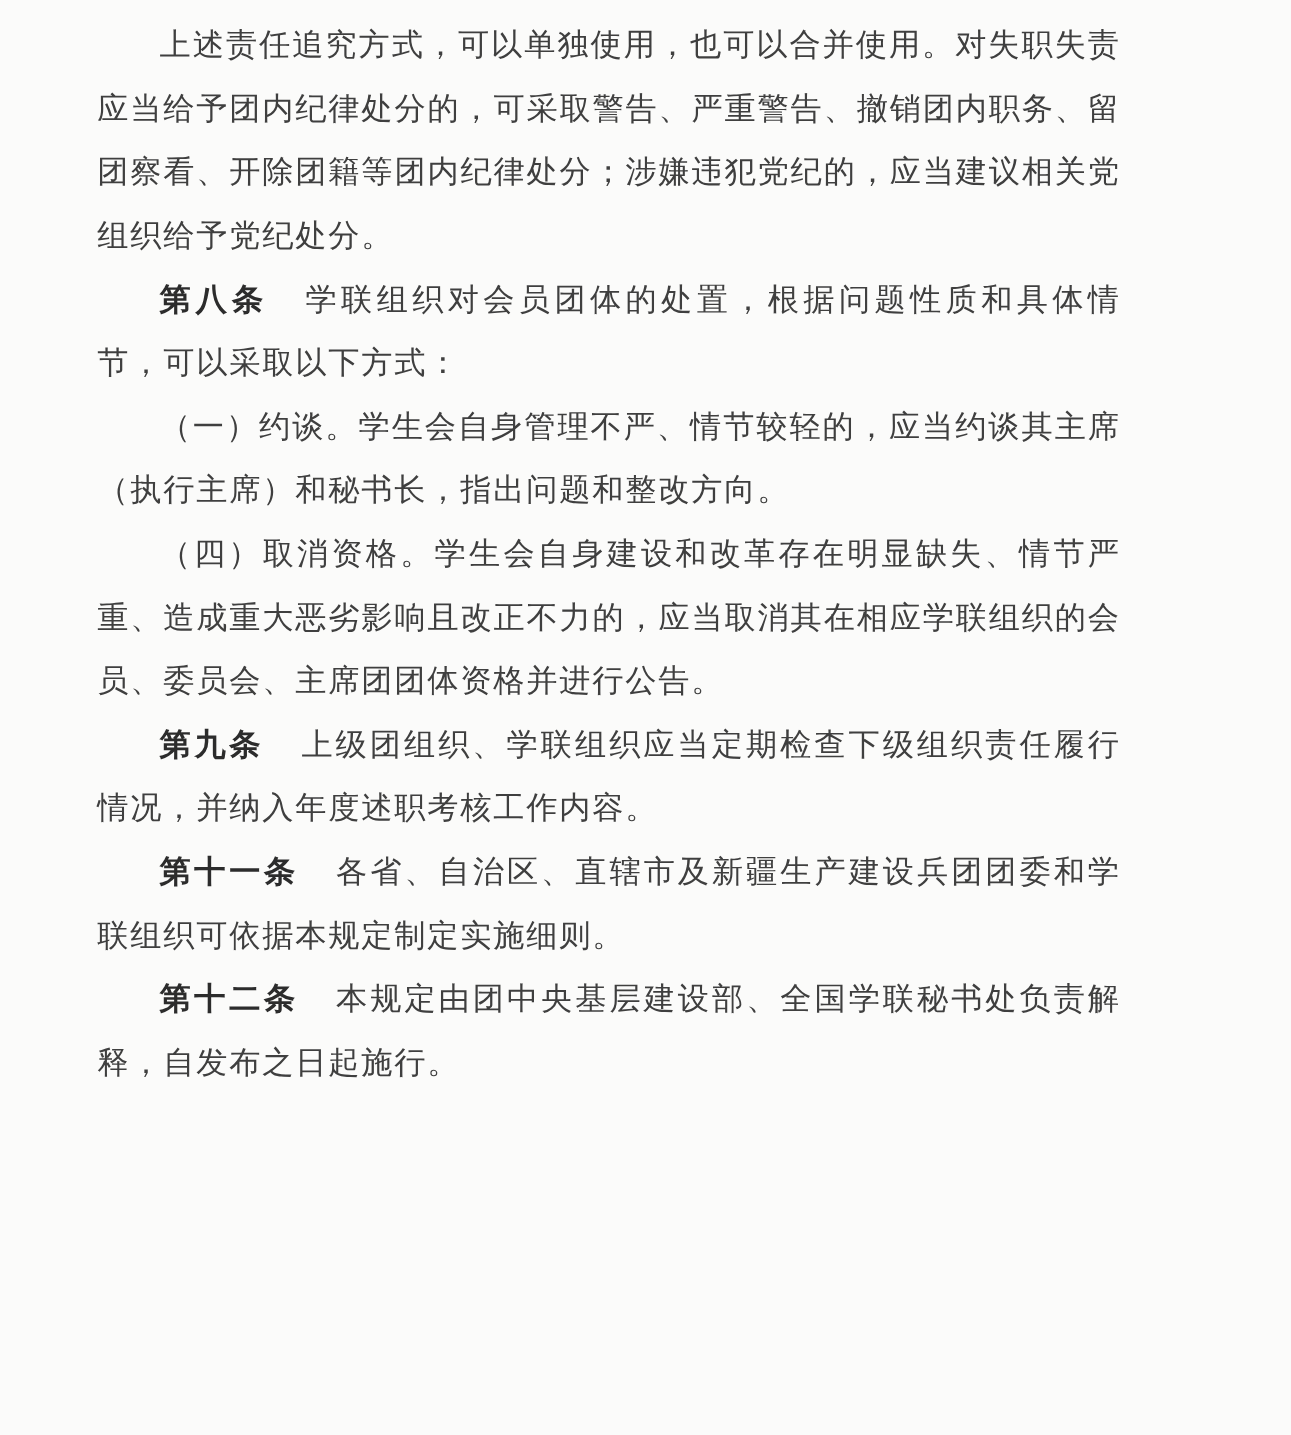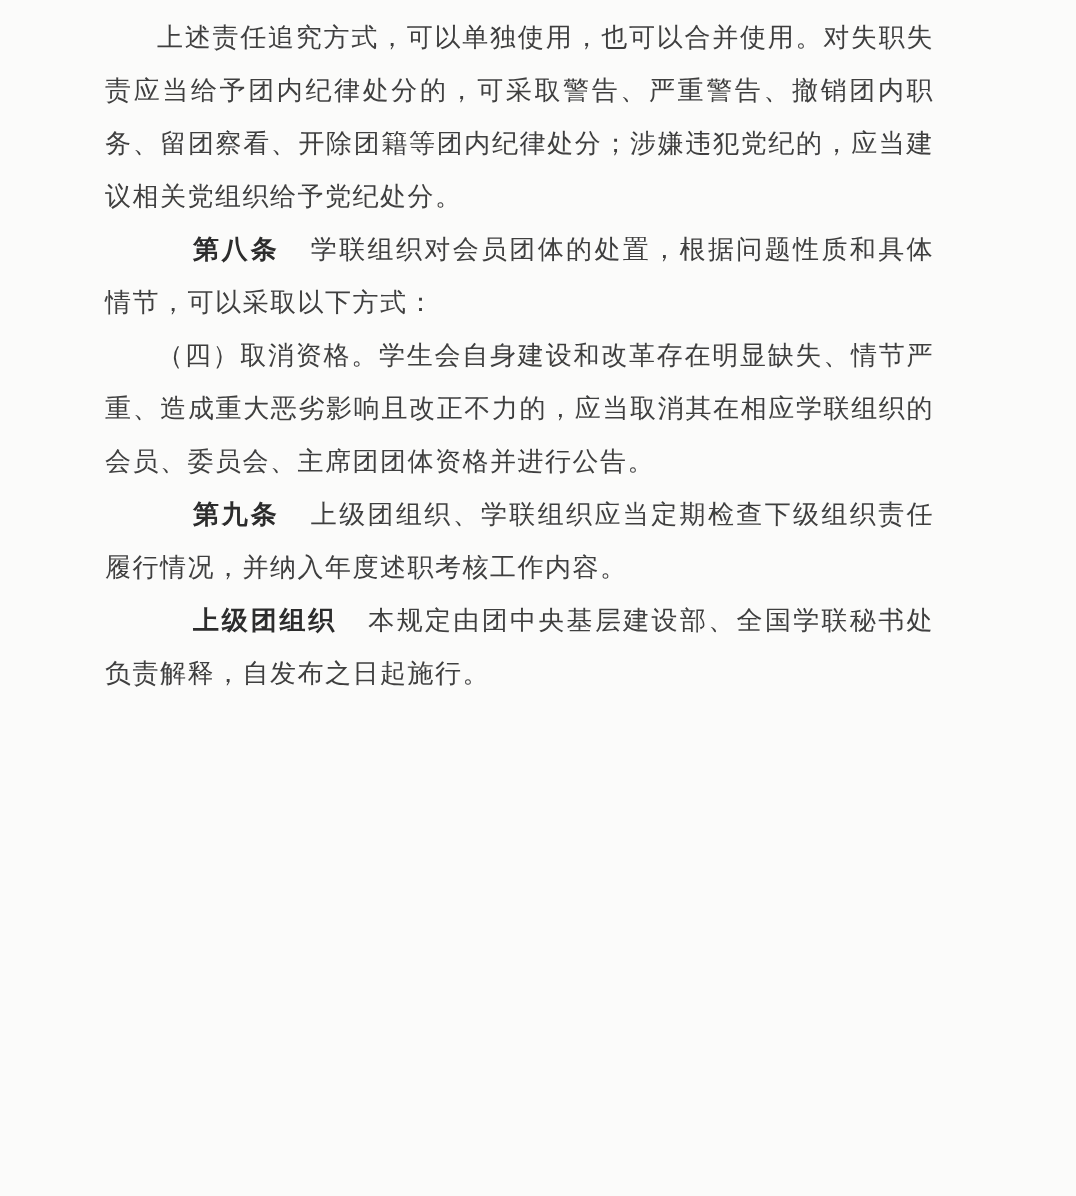--- a/index.html
+++ b/index.html
@@ -7,21 +7,21 @@
     margin: 0;
     padding: 0;
     background: #ffffff;
   }
   .page {
     position: relative;
     width: 1076px;
     height: 1196px;
     box-sizing: border-box;
     background: #fbfbfa;
-    padding: 11px 142px 0 105px;
+    padding: 11px 142px 0 81px;
     overflow: hidden;
     font-family: Liberation Sans, sans-serif;
   }
   .doc-body {
     width: 100%;
   }
   .para {
     margin: 0;
     padding: 0;
     font-size: 26px;
@@ -31,39 +31,40 @@
     text-align: justify;
     text-justify: inter-character;
     text-indent: 2em;
     -webkit-font-smoothing: antialiased;
   }
   .article-label {
     font-weight: 700;
     color: #2c2c2c;
     margin-right: 1.2em;
     letter-spacing: 2px;
-    margin-left: 36px;
   }
   .para-text {
     
   }
 </style>
 </head>
 <body>
 
 <div class="page" style="background: rgb(251, 251, 250);">
   <div class="doc-body" id="doc-body">
   <p class="para" style="color: rgb(63, 63, 63);"><span class="para-text">上述责任追究方式，可以单独使用，也可以合并使用。对失职失责应当给予团内纪律处分的，可采取警告、严重警告、撤销团内职务、留团察看、开除团籍等团内纪律处分；涉嫌违犯党纪的，应当建议相关党组织给予党纪处分。</span></p>
 
   <p class="para" style="color: rgb(63, 63, 63);"><b class="article-label" style="color: rgb(44, 44, 44);">第八条</b><span class="para-text">学联组织对会员团体的处置，根据问题性质和具体情节，可以采取以下方式：</span></p>
 
+  <p class="para" style="color: rgb(63, 63, 63);"><span class="para-text">（一）约谈。学生会自身管理不严、情节较轻的，应当约谈其主席（执行主席）和秘书长，指出问题和整改方向。</span></p>
 
 
 
   <p class="para" style="color: rgb(63, 63, 63);"><span class="para-text">（四）取消资格。学生会自身建设和改革存在明显缺失、情节严重、造成重大恶劣影响且改正不力的，应当取消其在相应学联组织的会员、委员会、主席团团体资格并进行公告。</span></p>
 
   <p class="para" style="color: rgb(63, 63, 63);"><b class="article-label" style="color: rgb(44, 44, 44);">第九条</b><span class="para-text">上级团组织、学联组织应当定期检查下级组织责任履行情况，并纳入年度述职考核工作内容。</span></p>
 
 
+  <p class="para" style="color: rgb(63, 63, 63);"><b class="article-label" style="color: rgb(44, 44, 44);">第十一条</b><span class="para-text">各省、自治区、直辖市及新疆生产建设兵团团委和学联组织可依据本规定制定实施细则。</span></p>
 
-  <p class="para" style="color: rgb(63, 63, 63);"><b class="article-label" style="color: rgb(44, 44, 44);">上级团组织</b><span class="para-text">本规定由团中央基层建设部、全国学联秘书处负责解释，自发布之日起施行。</span></p>
+  <p class="para" style="color: rgb(63, 63, 63);"><b class="article-label" style="color: rgb(44, 44, 44);">第十二条</b><span class="para-text">本规定由团中央基层建设部、全国学联秘书处负责解释，自发布之日起施行。</span></p>
 </div>
 </div>
 
 </body></html>

